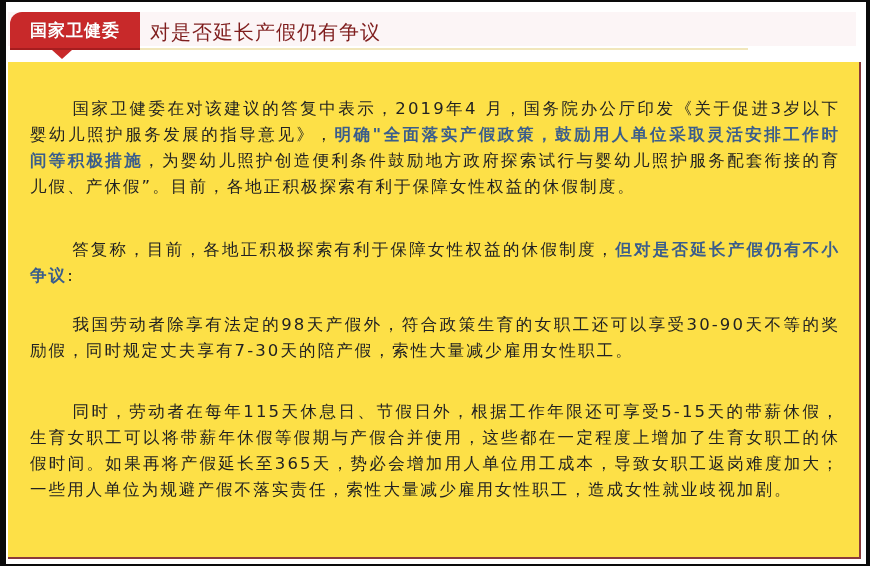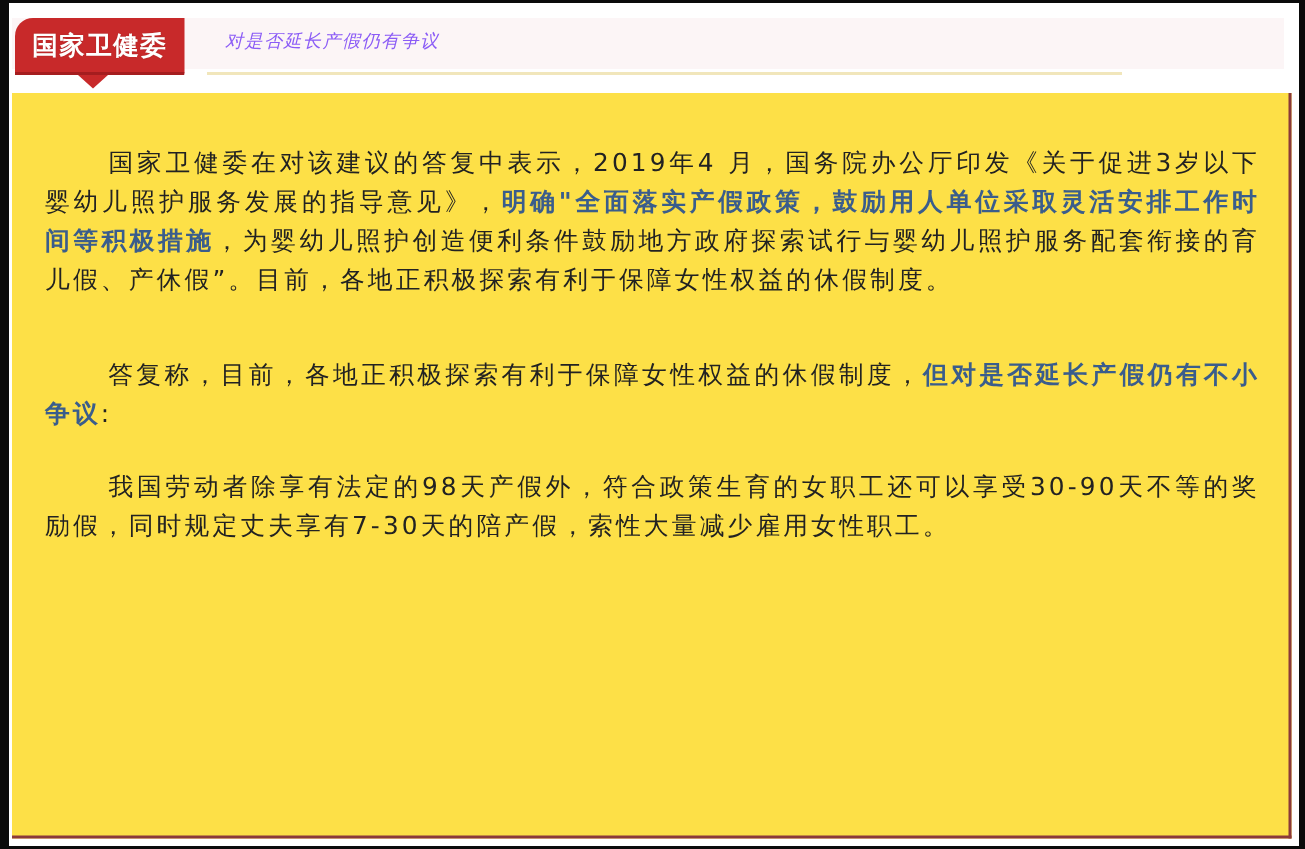--- a/index.html
+++ b/index.html
@@ -17,43 +17,42 @@
       position: absolute; left: 2px; top: 8px;
       width: 855px; height: 40px;
     }
     .title-bar {
       position: absolute; left: 0; top: 2px;
       width: 848px; height: 34px;
       background: #fcf5f6;
     }
     .tab {
       position: absolute; left: 2px; top: 2px;
-      width: 113px; height: 38px;
+      width: 130px; height: 38px;
       background: #c8292a;
       border-radius: 12px 0 0 0;
       border-bottom: 2px solid #a51d1f;
       color: #ffffff;
       font-size: 17px; font-weight: bold;
       display: flex; align-items: center; justify-content: center;
       letter-spacing: 1px;
       text-shadow: 0 0 1px rgba(0,0,0,0.2);
     }
     .tab-pointer {
       position: absolute; left: 44px; top: 40px;
       width: 0; height: 0;
       border-left: 10px solid transparent;
       border-right: 10px solid transparent;
       border-top: 9px solid #c8292a;
     }
     .title {
       position: absolute; left: 142px; top: 9px;
-      color: #8b5cf6;
-      font-size: 12px;
+      color: #7f1d1d;
+      font-size: 20px;
       letter-spacing: 1px;
-      font-style: italic;
     }
     .underline2 {
       position: absolute; left: 130px; top: 38px;
       width: 610px; height: 2px;
       background: #f1e6bb;
     }
     .panel {
       position: absolute; left: 2px; top: 60px;
       width: 853px; height: 497px;
       background: #fde047;
@@ -91,14 +90,17 @@
   <div class="panel">
     <p class="para p1">
       <span class="indent"></span><span>国家卫健委在对该建议的答复中表示，2019年4 月，国务院办公厅印发《关于促进3岁以下婴幼儿照护服务发展的指导意见》，</span><span class="hl">明确"全面落实产假政策，鼓励用人单位采取灵活安排工作时间等积极措施</span><span>，为婴幼儿照护创造便利条件鼓励地方政府探索试行与婴幼儿照护服务配套衔接的育儿假、产休假”。目前，各地正积极探索有利于保障女性权益的休假制度。</span>
     </p>
     <p class="para p2">
       <span class="indent"></span><span>答复称，目前，各地正积极探索有利于保障女性权益的休假制度，</span><span class="hl">但对是否延长产假仍有不小争议</span><span>:</span>
     </p>
     <p class="para p3">
       <span class="indent"></span><span>我国劳动者除享有法定的98天产假外，符合政策生育的女职工还可以享受30-90天不等的奖励假，同时规定丈夫享有7-30天的陪产假，索性大量减少雇用女性职工。</span>
     </p>
+    <p class="para p4">
+      <span class="indent"></span><span>同时，劳动者在每年115天休息日、节假日外，根据工作年限还可享受5-15天的带薪休假，生育女职工可以将带薪年休假等假期与产假合并使用，这些都在一定程度上增加了生育女职工的休假时间。如果再将产假延长至365天，势必会增加用人单位用工成本，导致女职工返岗难度加大；一些用人单位为规避产假不落实责任，索性大量减少雇用女性职工，造成女性就业歧视加剧。</span>
+    </p>
   </div>
 </div>
 
 </body></html>

